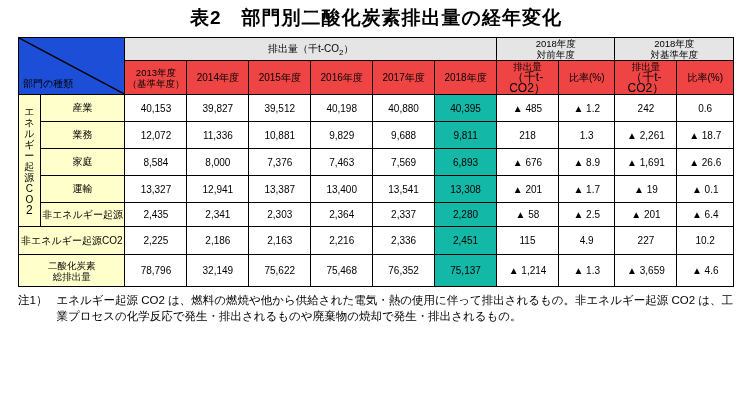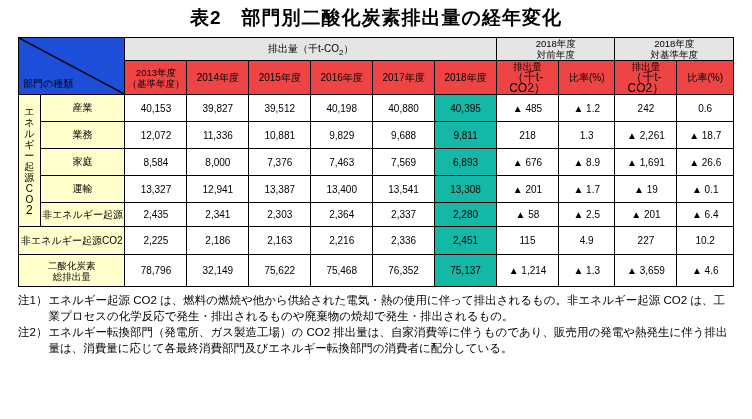--- a/index.html
+++ b/index.html
@@ -106,20 +106,21 @@
   }
   .notes {
     width: 716px;
     margin: 6px auto 0 auto;
     font-size: 11.5px;
     line-height: 15.5px;
   }
   .note {
     display: flex;
     margin-bottom: 1px;
+    gap: 8px;
   }
   .note-label {
     white-space: nowrap;
     padding-right: 1px;
   }
   .note-body {
     flex: 1;
   }
 </style>
 </head>
@@ -311,19 +312,15 @@
         <td class="num">▲ 4.6</td>
       </tr>
     </tbody>
   </table>
 
   <div class="notes">
     <div class="note">
       <div class="note-label">注1）</div>
       <div class="note-body">エネルギー起源 CO2 は、燃料の燃焼や他から供給された電気・熱の使用に伴って排出されるもの。非エネルギー起源 CO2 は、工業プロセスの化学反応で発生・排出されるものや廃棄物の焼却で発生・排出されるもの。</div>
     </div>
-    <div class="note">
-      <div class="note-label">注2）</div>
-      <div class="note-body">エネルギー転換部門（発電所、ガス製造工場）の CO2 排出量は、自家消費等に伴うものであり、販売用の発電や熱発生に伴う排出量は、消費量に応じて各最終消費部門及びエネルギー転換部門の消費者に配分している。</div>
-    </div>
   </div>
 
 </div>
 
 </body></html>

